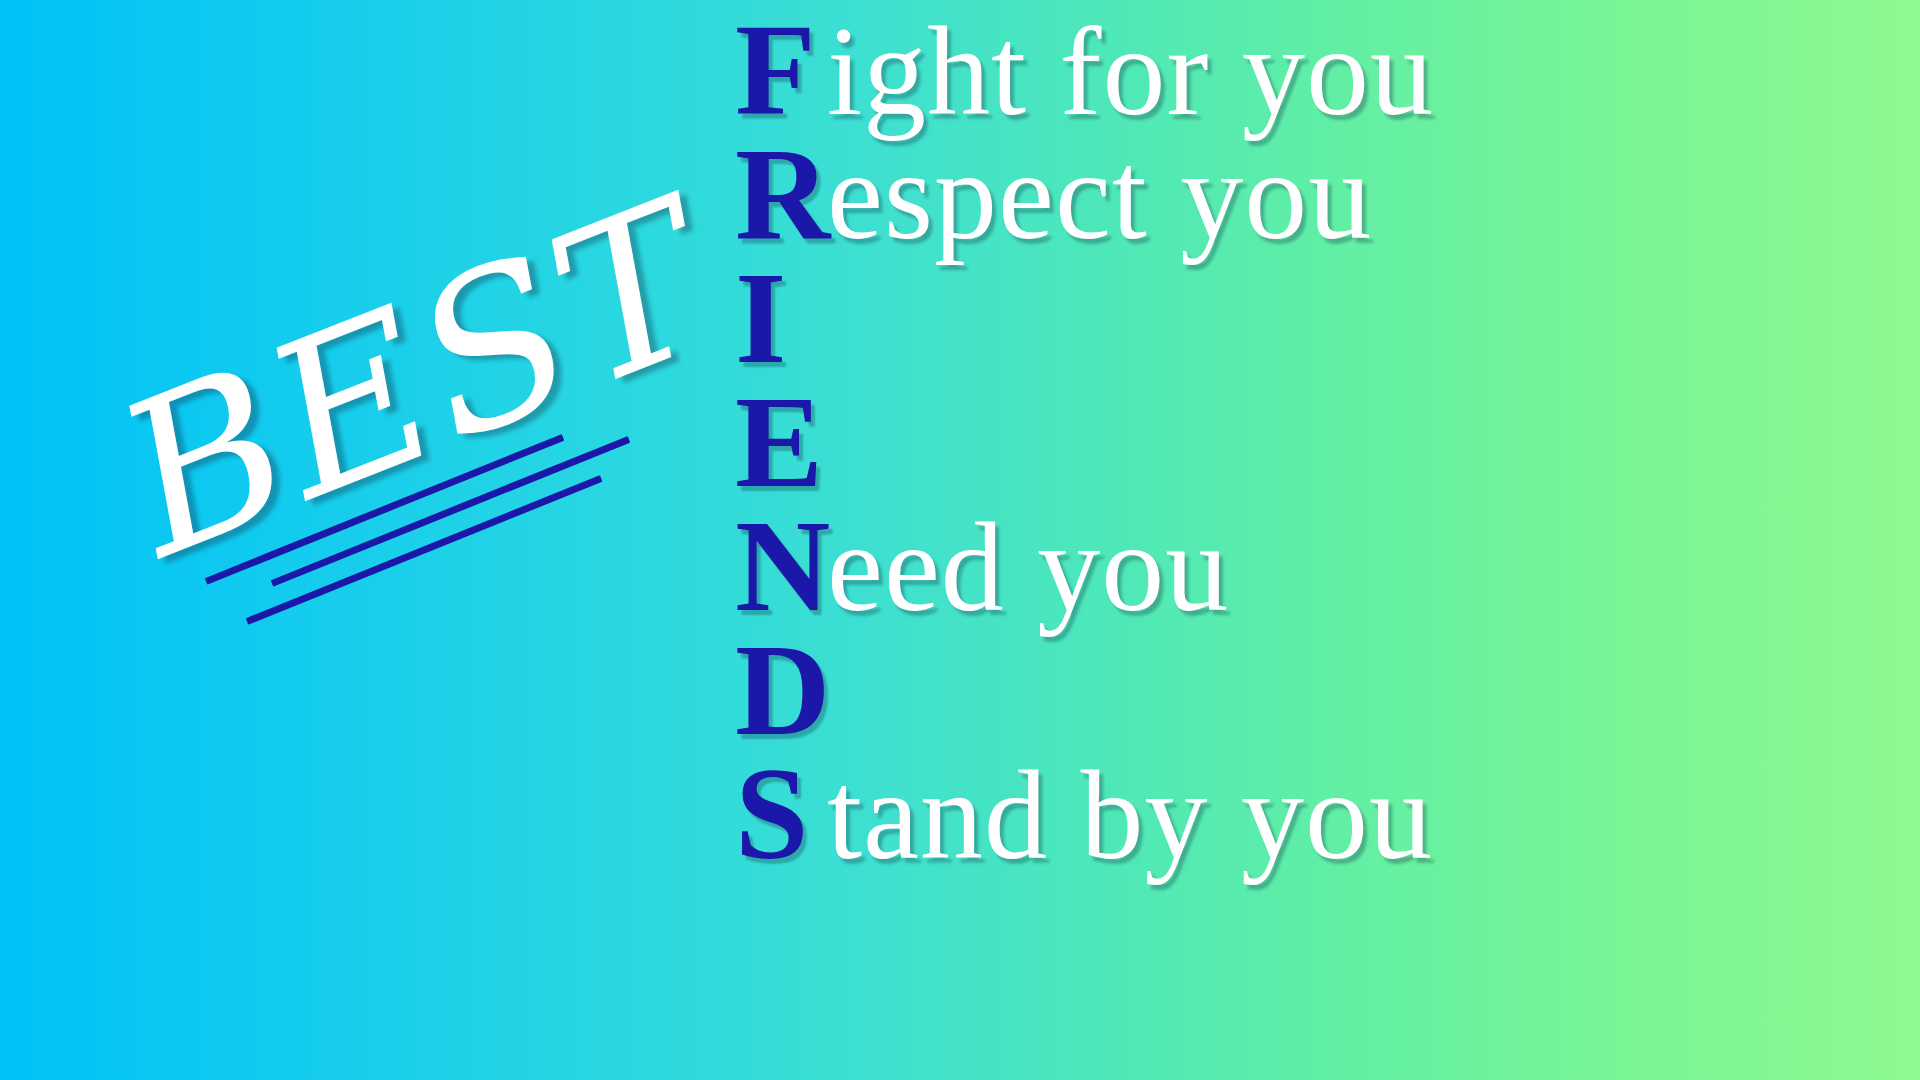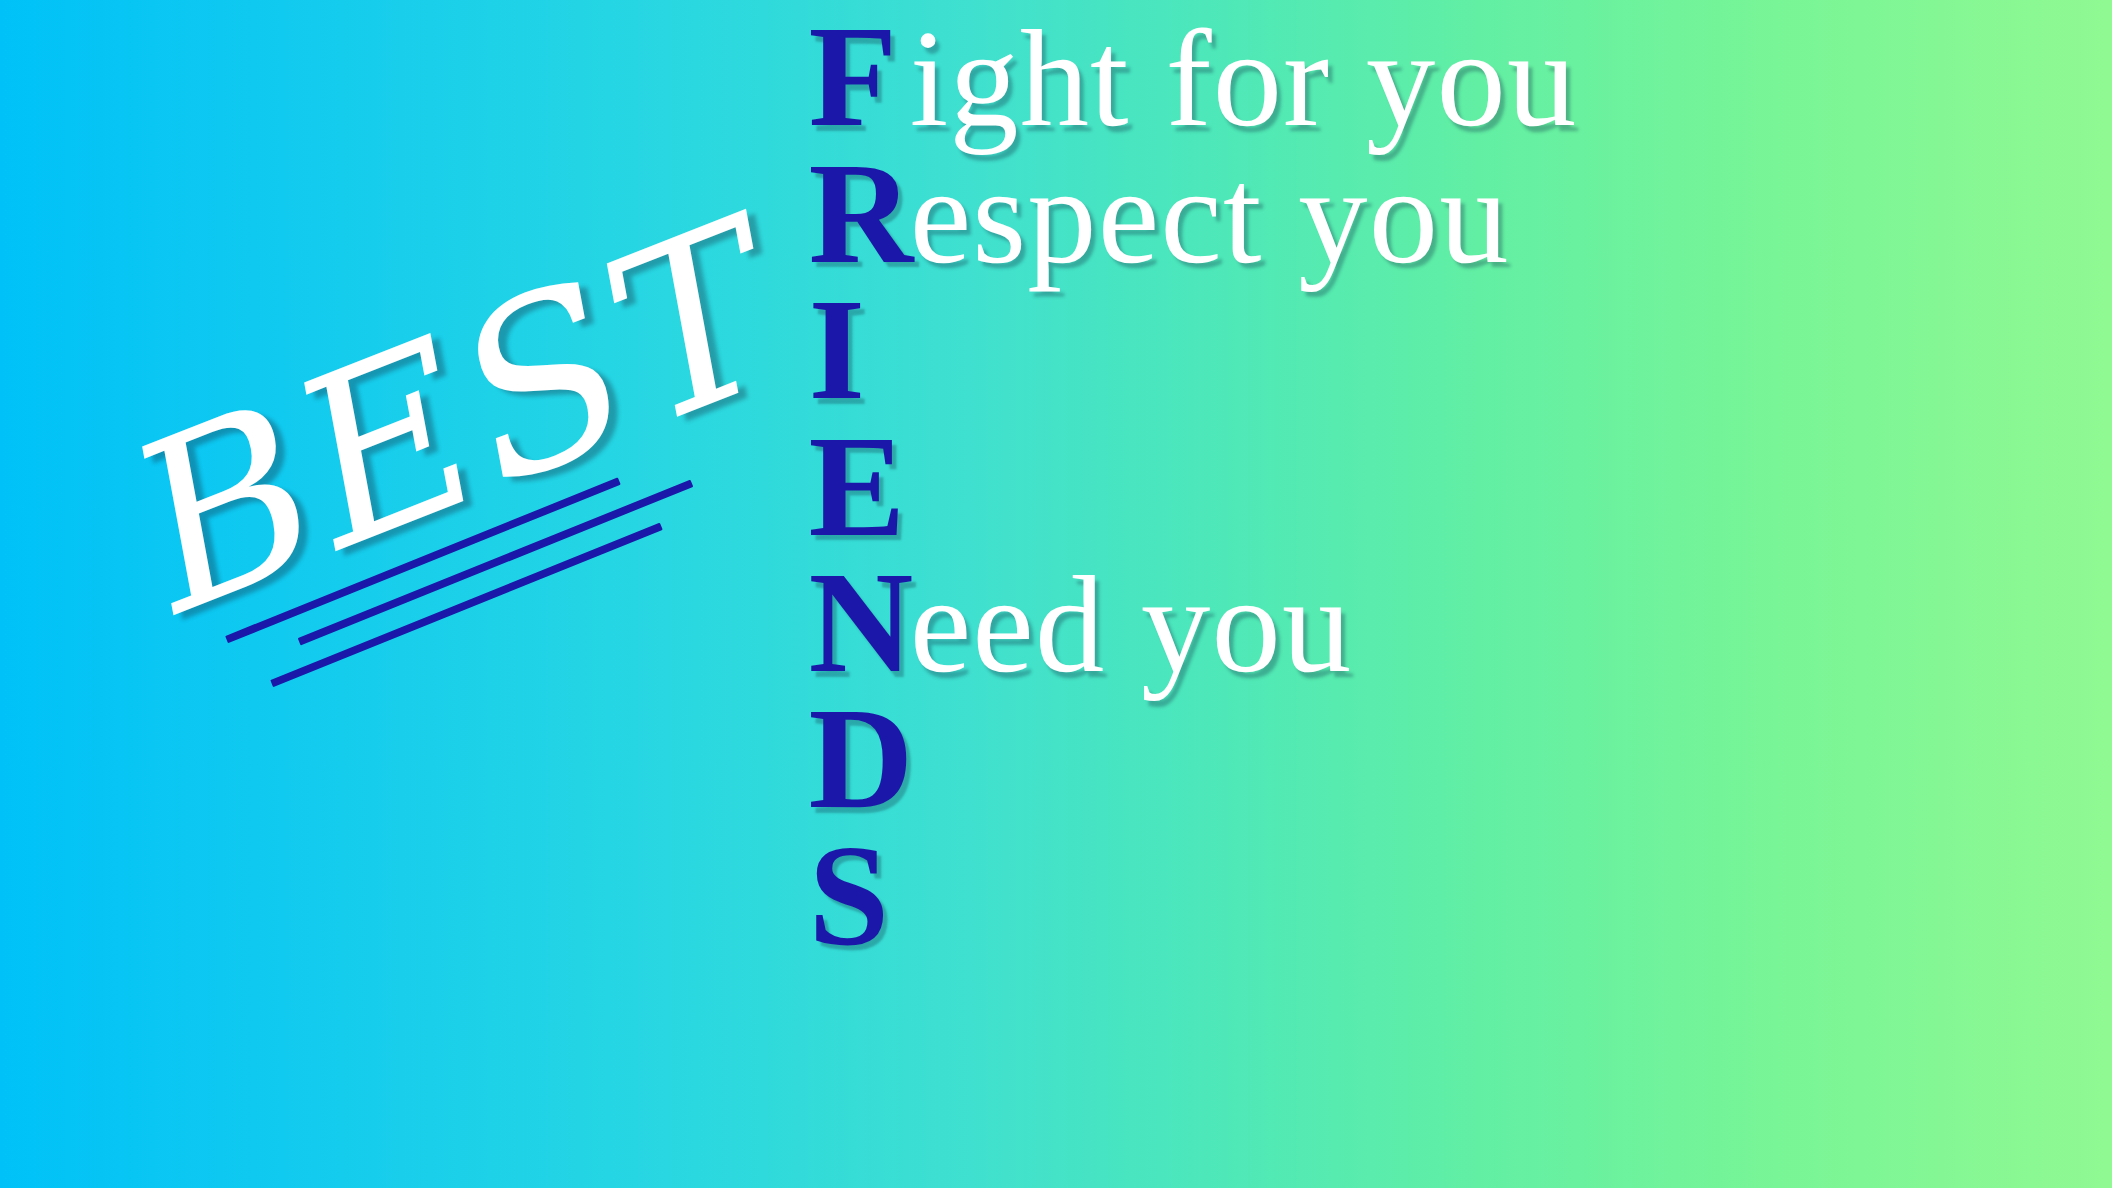--- a/index.html
+++ b/index.html
@@ -165,16 +165,17 @@
       <span class="acrostic-initial">N</span>
       <span class="acrostic-rest">eed you</span>
     </div>
 
     <div class="acrostic-row">
       <span class="acrostic-initial">D</span>
     </div>
 
     <div class="acrostic-row">
       <span class="acrostic-initial">S</span>
+      <span class="acrostic-rest">tand by you</span>
     </div>
 
   </div>
 </div>
 
 </body></html>

